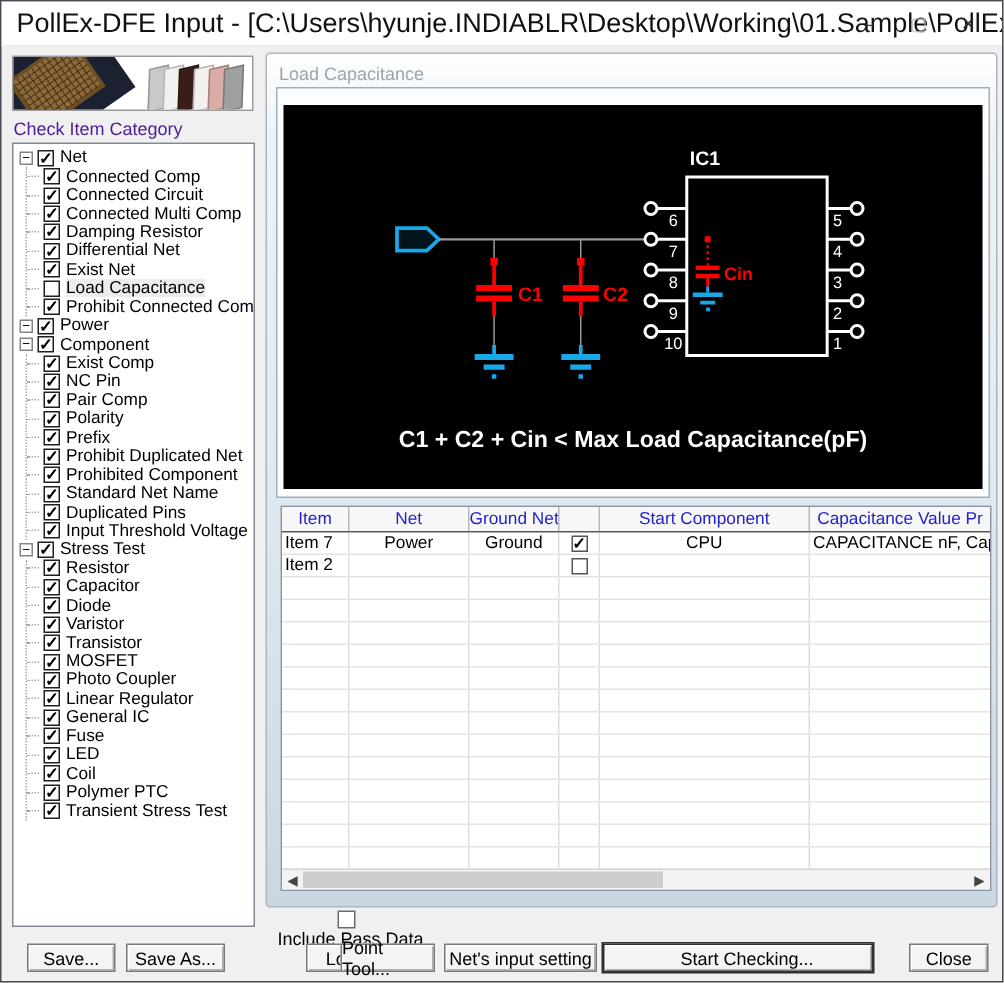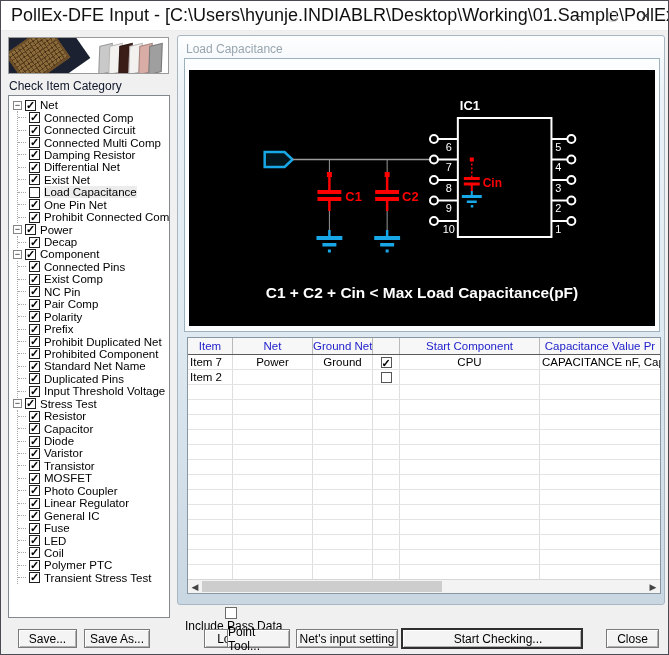--- a/index.html
+++ b/index.html
@@ -17,21 +17,21 @@
   
   .banner { position:absolute; left:7px; top:36px; width:161px; height:37px; background:#fff; border:1px solid #9a9a9a; overflow:hidden; }
   .chip { position:absolute; left:-14px; top:-16px; width:84px; height:66px; background:#1b2130; transform:rotate(-35deg); }
   .chip-die { position:absolute; left:16px; top:14px; width:52px; height:40px; background-color:#8a6a3a;
     background-image:repeating-linear-gradient(0deg, rgba(40,20,0,.45) 0 1px, transparent 1px 4px),
                      repeating-linear-gradient(90deg, rgba(40,20,0,.45) 0 1px, transparent 1px 4px);
     border:2px solid #6b4e28; }
   .folders { position:absolute; right:6px; top:2px; height:34px; display:flex; align-items:flex-end; }
   .folder { width:13px; height:30px; margin-left:-3px; transform:skewX(-16deg) rotate(-14deg); border:1px solid rgba(0,0,0,.25); }
 
-  .category-label { position:absolute; left:8px; top:78px; font-size:12px; color:#0f172a; }
+  .category-label { position:absolute; left:8px; top:78px; font-size:12px; color:#4c1d95; }
 
   .tree-box { position:absolute; left:7px; top:94px; width:162px; height:523px; background:#fff; border:1px solid #828790; padding-top:3px; overflow:hidden; }
   .tree-row { height:12.45px; display:flex; align-items:center; white-space:nowrap; font-size:11.5px; color:#000; }
   .tree-row.root { padding-left:4px; }
   .tree-children { margin-left:8px; border-left:1px dotted #a8a8a8; }
   .tree-row.child { padding-left:0; }
   .stub { width:8px; height:1px; border-top:1px dotted #a8a8a8; margin-right:3px; flex-shrink:0; }
   .expander { width:9px; height:9px; border:1px solid #848484; background:#fff; font-size:9px; line-height:6px; text-align:center; margin-right:3px; flex-shrink:0; color:#000; }
   .cb { width:11px; height:11px; border:1px solid #1f1f1f; background:#fff; margin-right:4px; position:relative; flex-shrink:0; }
   .cb.checked::after { content:"\2713"; position:absolute; left:0px; top:-2px; font-size:11px; font-weight:bold; color:#000; }
@@ -143,55 +143,38 @@
             <span class="tlabel">Exist Net</span>
           </div>
           <div class="tree-row child selected">
             <span class="stub"></span>
             <span class="cb"></span>
             <span class="tlabel">Load Capacitance</span>
           </div>
           <div class="tree-row child">
             <span class="stub"></span>
             <span class="cb checked"></span>
-            <span class="tlabel">One Pin Net</span>
-          </div>
-          <div class="tree-row child">
-            <span class="stub"></span>
-            <span class="cb checked"></span>
             <span class="tlabel">Prohibit Connected Comp</span>
           </div>
         </div>
       </div>
       <div class="tree-group">
         <div class="tree-row root">
           <span class="expander">−</span>
           <span class="cb checked"></span>
           <span class="tlabel">Power</span>
         </div>
-        <div class="tree-children">
-          <div class="tree-row child">
-            <span class="stub"></span>
-            <span class="cb checked"></span>
-            <span class="tlabel">Decap</span>
-          </div>
-        </div>
       </div>
       <div class="tree-group">
         <div class="tree-row root">
           <span class="expander">−</span>
           <span class="cb checked"></span>
           <span class="tlabel">Component</span>
         </div>
         <div class="tree-children">
-          <div class="tree-row child">
-            <span class="stub"></span>
-            <span class="cb checked"></span>
-            <span class="tlabel">Connected Pins</span>
-          </div>
           <div class="tree-row child">
             <span class="stub"></span>
             <span class="cb checked"></span>
             <span class="tlabel">Exist Comp</span>
           </div>
           <div class="tree-row child">
             <span class="stub"></span>
             <span class="cb checked"></span>
             <span class="tlabel">NC Pin</span>
           </div>

